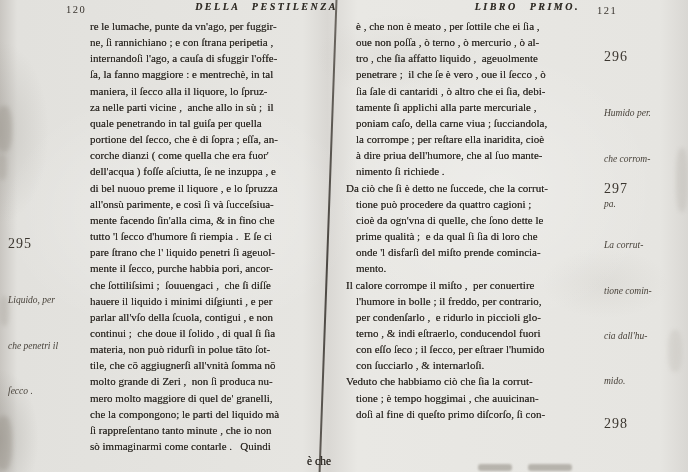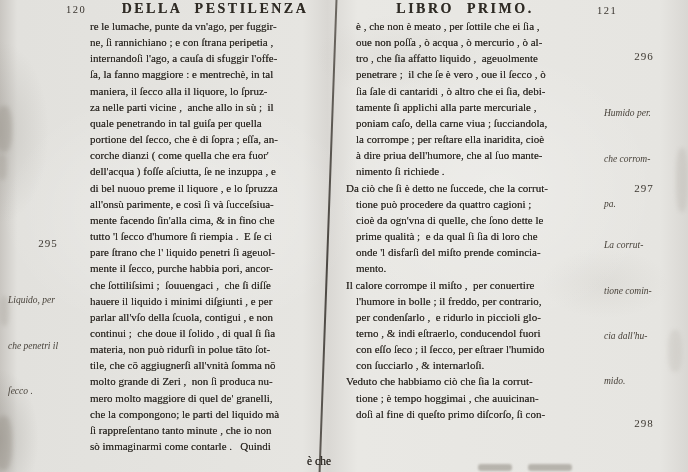--- a/index.html
+++ b/index.html
@@ -27,42 +27,42 @@
     transform:rotate(2.05deg);
     filter:blur(.45px);
     opacity:.85;
   }
   
   .folio{position:absolute;font-size:10.5px;letter-spacing:1.5px;color:#38332d;}
   .folio-left{left:66px;top:4px;}
   .folio-right{left:597px;top:5px;}
   .rtitle{
     position:absolute;top:1px;
-    font-size:14px;font-weight:bold;
+    font-style:italic;font-size:10px;font-weight:bold;
     letter-spacing:2.5px;word-spacing:7px;
-    color:#2f2b25;text-align:center;white-space:pre;
+    color:#2f2b25;text-align:right;white-space:pre;
     text-shadow:0 0 .6px rgba(47,43,37,.55);
   }
   .rtitle-left{left:92px;width:246px;}
   .rtitle-right{left:350px;width:230px;}
   
   .col{position:absolute;top:18px;font-size:11px;line-height:16.15px;}
   .col .line{white-space:pre;text-shadow:0 0 .55px rgba(45,41,36,.75);}
   .col-left{left:90px;width:250px;}
   .col-right{left:346px;width:266px;}
   .col-right .line{padding-left:10px;}
   .col-right .line.ps{padding-left:0;}
   .catchword{
     position:absolute;left:231px;top:455px;width:100px;
     font-size:11.5px;text-align:right;white-space:pre;
     text-shadow:0 0 .55px rgba(45,41,36,.75);
   }
   
   .note{position:absolute;width:80px;font-size:9.5px;line-height:11.3px;color:#453f37;}
-  .note .note-num{text-align:center;letter-spacing:1px;font-size:11px;color:#3b362f;margin-bottom:1px;}
+  .note .note-num{text-align:left;letter-spacing:1px;font-size:14px;color:#3b362f;margin-bottom:1px;}
   .note .note-body{font-style:italic;white-space:pre;}
   .note-295{left:8px;top:238px;}
   .note-296{left:604px;top:51px;}
   .note-297{left:604px;top:183px;}
   .note-298{left:604px;top:418px;}
   
   .smudge{position:absolute;border-radius:40%;filter:blur(2.2px);background:#958f85;}
   .sm-a{left:-4px;top:106px;width:16px;height:46px;opacity:.38;}
   .sm-b{left:-2px;top:154px;width:9px;height:26px;opacity:.25;}
   .sm-c{left:0px;top:296px;width:9px;height:30px;opacity:.22;}
@@ -165,21 +165,21 @@
   </div>
 
   <div>
     <div class="rtitle rtitle-right">LIBRO PRIMO.</div>
     <div class="folio folio-right">121</div>
 
     <div class="col col-right">
 
         <div class="line">è , che non è meato , per ſottile che ei ſia ,</div>
 
-        <div class="line">oue non poſſa , ò acqua , ò mercurio , ò al-</div>
+        <div class="line">oue non poſſa , ò terno , ò mercurio , ò al-</div>
 
         <div class="line">tro , che ſia affatto liquido ,  ageuolmente</div>
 
         <div class="line">penetrare ;  il che ſe è vero , oue il ſecco , ò</div>
 
         <div class="line">ſia ſale di cantaridi , ò altro che ei ſia, debi-</div>
 
         <div class="line">tamente ſi applichi alla parte mercuriale ,</div>
 
         <div class="line">poniam caſo, della carne viua ; ſucciandola,</div>

